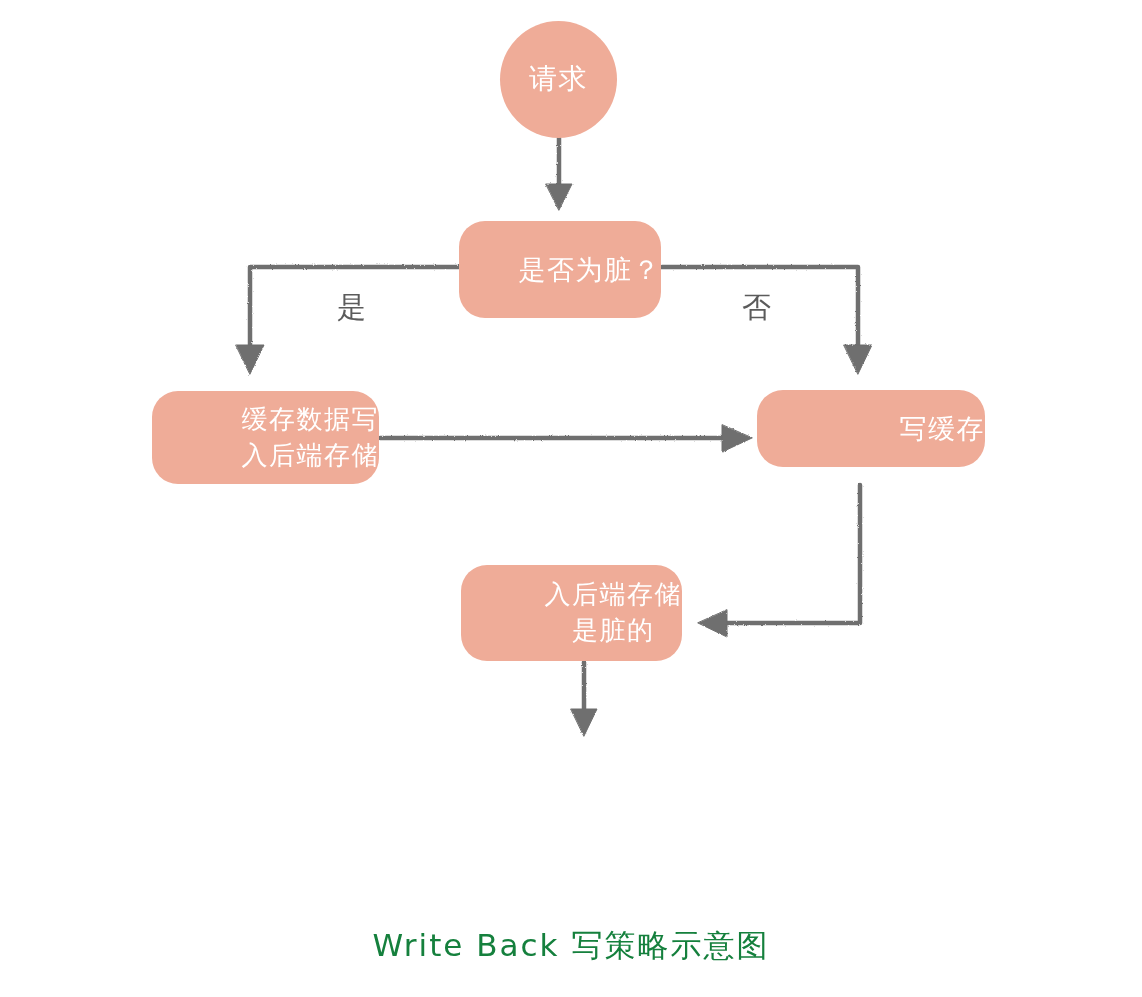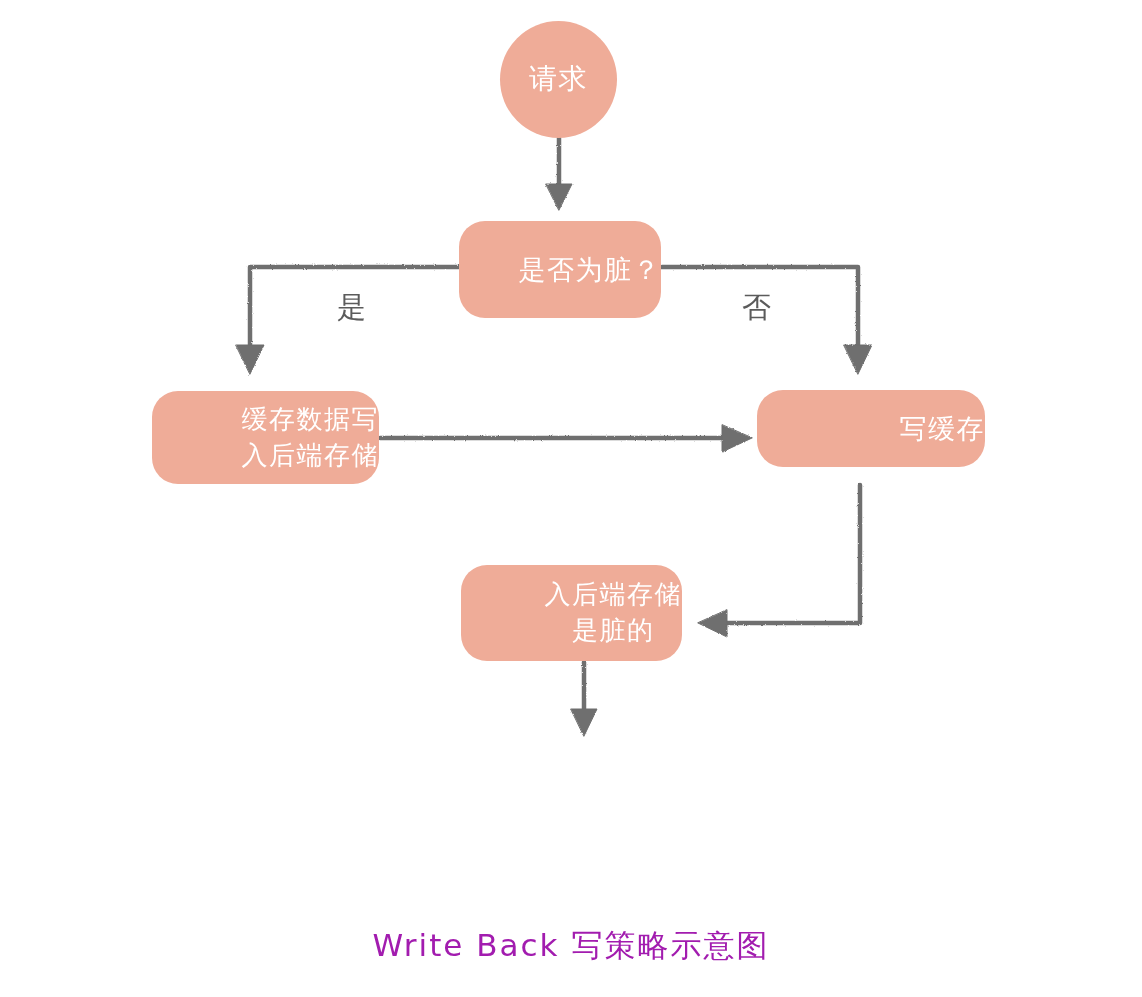--- a/index.html
+++ b/index.html
@@ -53,21 +53,21 @@
     font-size: 29px;
     font-family: "DejaVu Sans", "Liberation Sans", sans-serif;
     z-index: 4;
     letter-spacing: 1px;
   }
   .caption {
     position: absolute;
     left: 0;
     width: 1142px;
     text-align: center;
-    color: #a21caf;
+    color: #15803d;
     font-size: 31px;
     letter-spacing: 2px;
     font-family: "DejaVu Sans", "Liberation Sans", sans-serif;
     z-index: 4;
   }
 </style>
 </head>
 <body>
 
 <div id="canvas">

